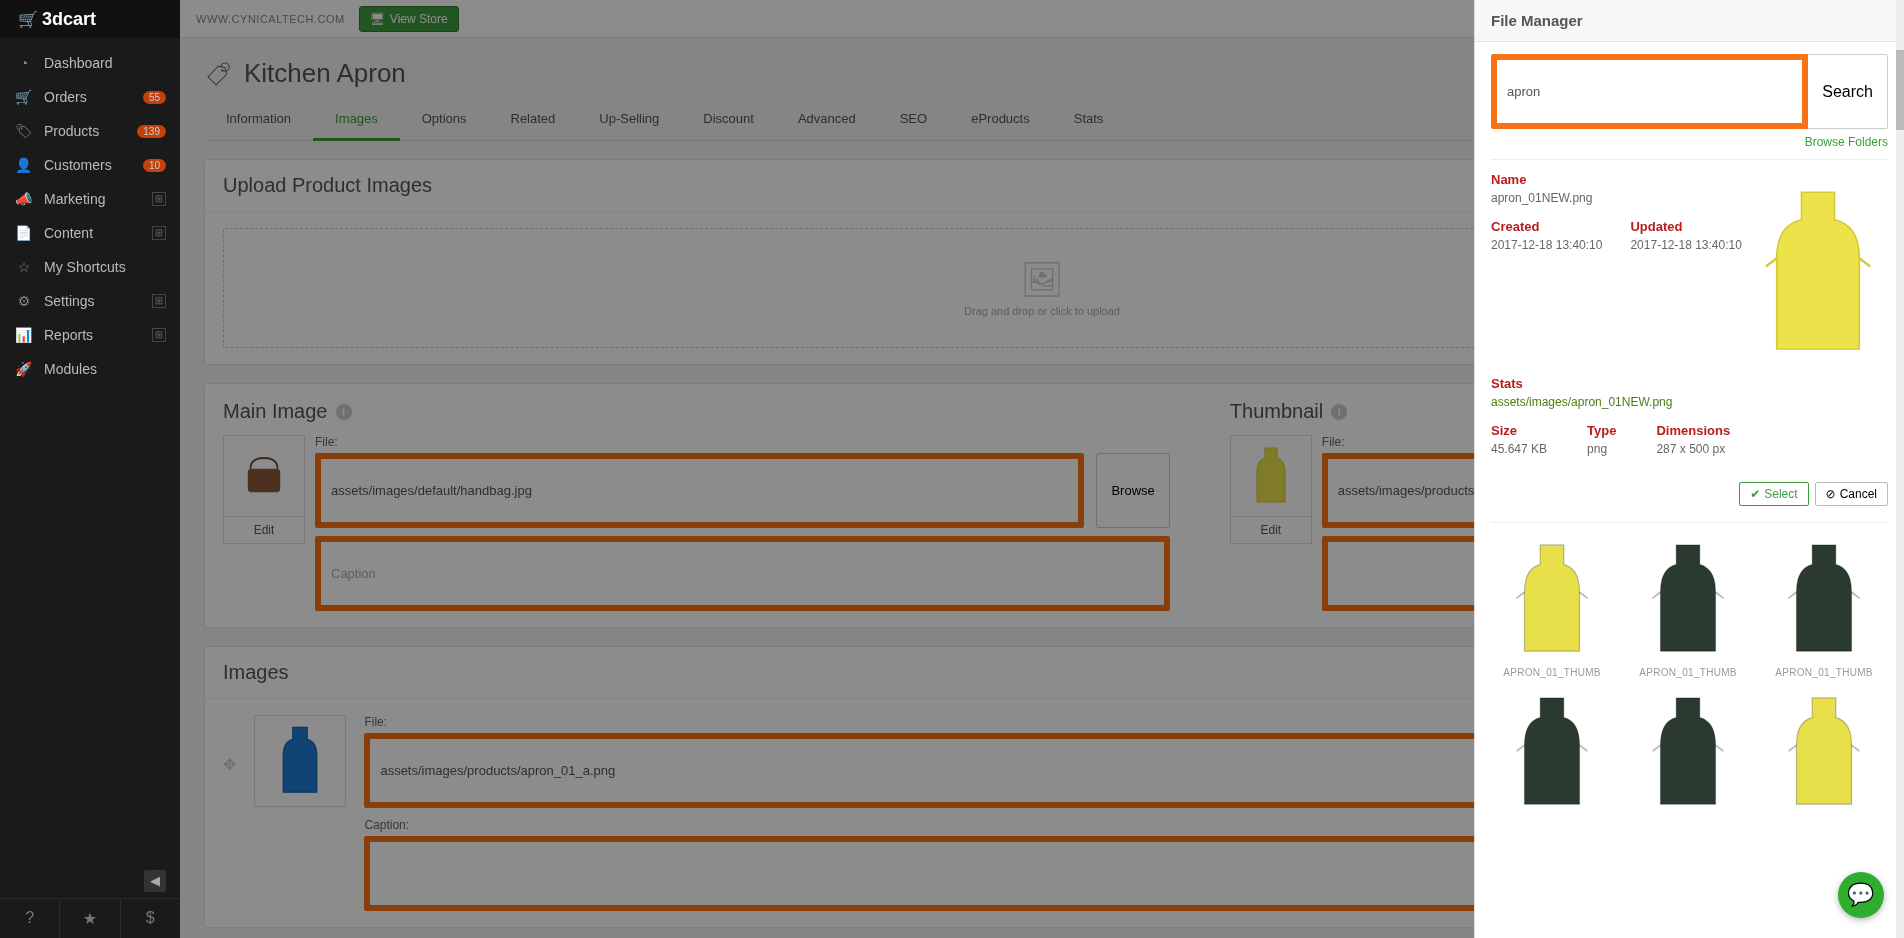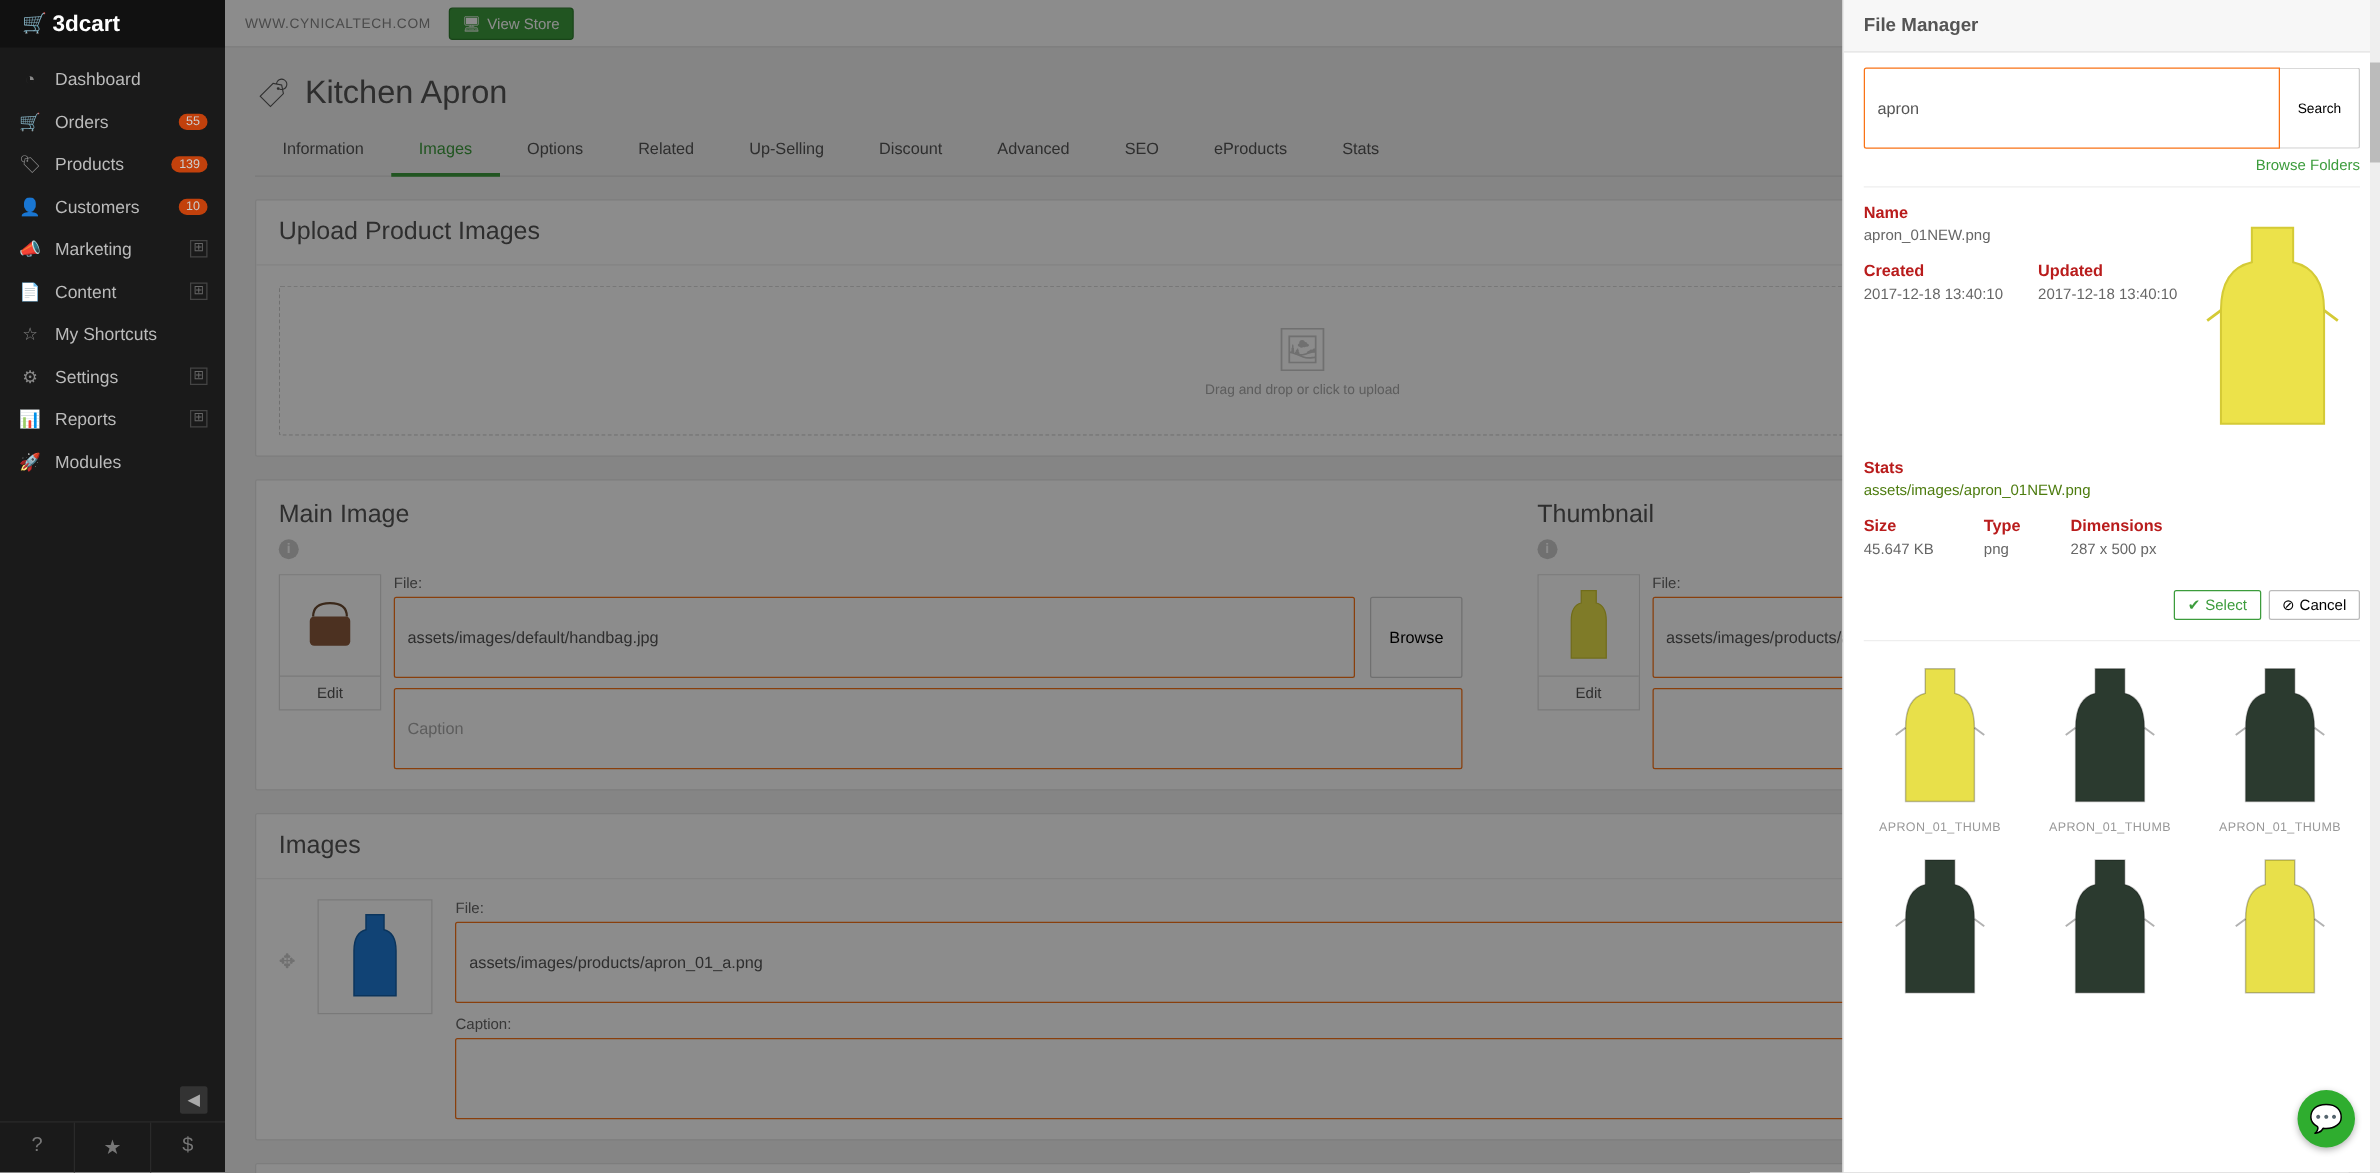--- a/index.html
+++ b/index.html
@@ -41,50 +41,50 @@
   .panel { background:#fff; border:1px solid #e4e4e4; border-radius:2px; margin-top:18px; }
   .panel-header { padding:14px 18px; font-size:20px; font-weight:400; color:#555; border-bottom:1px solid #eee; }
   .panel-body { padding:16px 18px; }
 
   .upload-drop { border:1px dashed #ccc; border-radius:2px; height:120px; display:flex; flex-direction:column; align-items:center; justify-content:center; color:#aaa; }
   .upload-drop .img-icon { font-size:34px; color:#ccc; margin-bottom:6px; }
   .upload-drop .text { font-size:11px; }
 
   .img-row { display:flex; gap:60px; }
   .img-col { flex:1; }
-  .img-col h4 { font-size:20px; font-weight:400; color:#555; margin-bottom:12px; display:flex; align-items:flex-start; gap:8px;flex-direction:column; }
+  .img-col h4 { font-size:20px; font-weight:400; color:#555; margin-bottom:12px; display:flex; align-items:center; gap:8px; }
   .info-i { display:inline-block; width:16px; height:16px; border-radius:50%; background:#ccc; color:#fff; font-size:11px; line-height:16px; text-align:center; font-style:normal; font-weight:bold; }
 
   .thumb-box { border:1px solid #ddd; width:82px; text-align:center; }
   .thumb-img { width:80px; height:80px; display:flex; align-items:center; justify-content:center; background:#fff; }
   .thumb-edit { border-top:1px solid #ddd; padding:6px 0; font-size:12px; cursor:pointer; }
 
   .field-group { display:flex; gap:10px; align-items:flex-start; }
   .field-col { flex:1; }
   .label { font-size:12px; color:#666; margin-bottom:4px; display:block; }
-  .input { width:100%; border:1px solid #f97316; border-radius:2px; padding:24px 10px; font-size:13px; color:#555; background:#fff; }
+  .input { width:100%; border:6px solid #f97316; border-radius:2px; padding:24px 10px; font-size:13px; color:#555; background:#fff; }
   .input::placeholder { color:#aaa; }
   .btn-browse { border:1px solid #ccc; background:#fff; padding:8px 14px; border-radius:2px; cursor:pointer; font-size:13px; }
   .file-with-browse { display:flex; gap:12px; }
   .file-with-browse .input { flex:1; }
 
   .images-item { display:flex; gap:18px; align-items:flex-start; }
   .drag-handle { color:#ccc; font-size:16px; cursor:move; padding-top:40px; }
   .images-thumb { border:1px solid #ddd; width:92px; height:92px; display:flex; align-items:center; justify-content:center; }
 
   
   .dim-overlay { position:absolute; inset:0; background:rgba(0,0,0,0.45); z-index:5; }
 
   
   .file-manager { position:absolute; right:0; top:0; width:430px; height:100%; background:#fff; z-index:10; border-left:1px solid #ddd; display:flex; flex-direction:column; }
   .fm-header { background:#f7f7f7; border-bottom:1px solid #e4e4e4; padding:12px 16px; font-size:15px; font-weight:600; color:#555; }
   .fm-body { flex:1; overflow:auto; padding:12px 16px; }
   .fm-search-row { display:flex; gap:0; margin-bottom:6px; }
   .fm-search-row .input { border-radius:2px 0 0 2px; }
-  .fm-search-btn { border:1px solid #ccc; border-left:none; background:#fff; padding:20px 14px; border-radius:0 2px 2px 0; cursor:pointer; font-size:11px; }
+  .fm-search-btn { border:1px solid #ccc; border-left:none; background:#fff; padding:20px 14px; border-radius:0 2px 2px 0; cursor:pointer; font-size:16px; }
   .fm-browse-link { text-align:right; font-size:12px; margin-bottom:10px; }
   .fm-browse-link a { color:#3c9c3c; text-decoration:none; cursor:pointer; }
 
   .fm-detail { border-top:1px solid #eee; padding-top:12px; display:flex; gap:14px; }
   .fm-detail-left { flex:1; }
   .fm-detail-right { width:130px; }
   .fm-kv { margin-bottom:14px; }
   .fm-k { font-weight:600; font-size:13px; color:#b91c1c; margin-bottom:4px; }
   .fm-v { font-size:12px; color:#666; }
   .fm-two { display:flex; gap:28px; }

